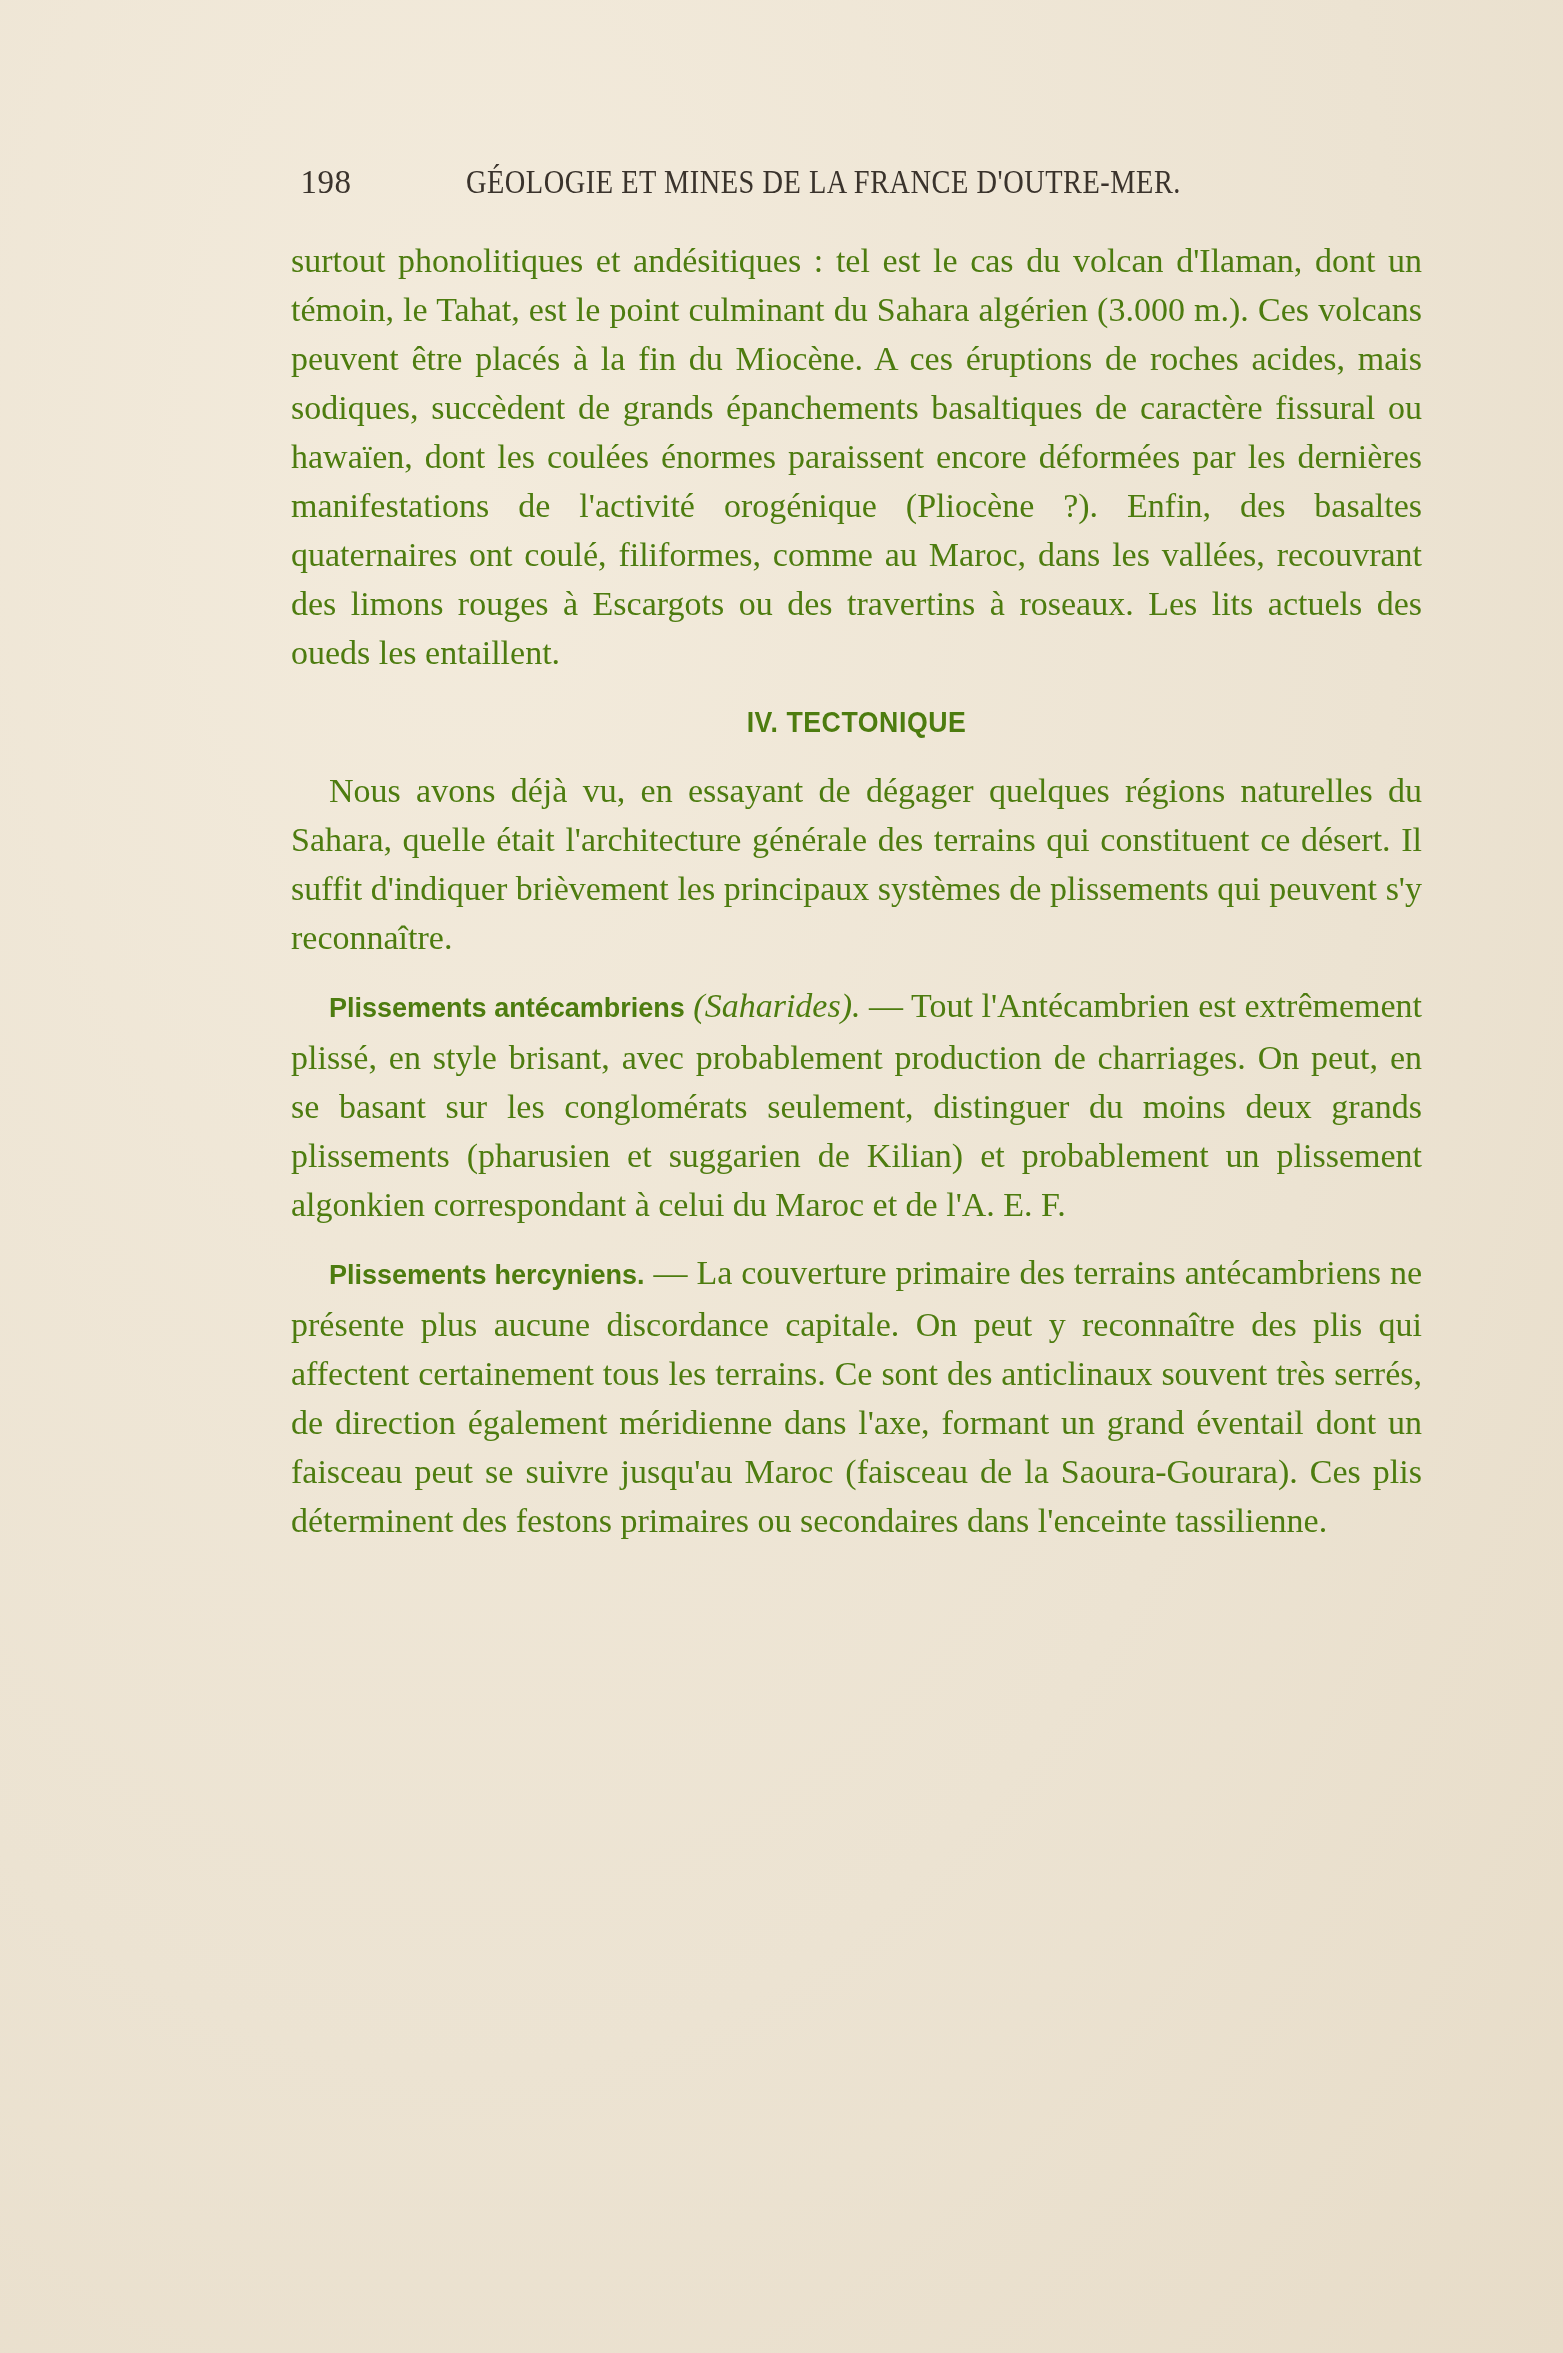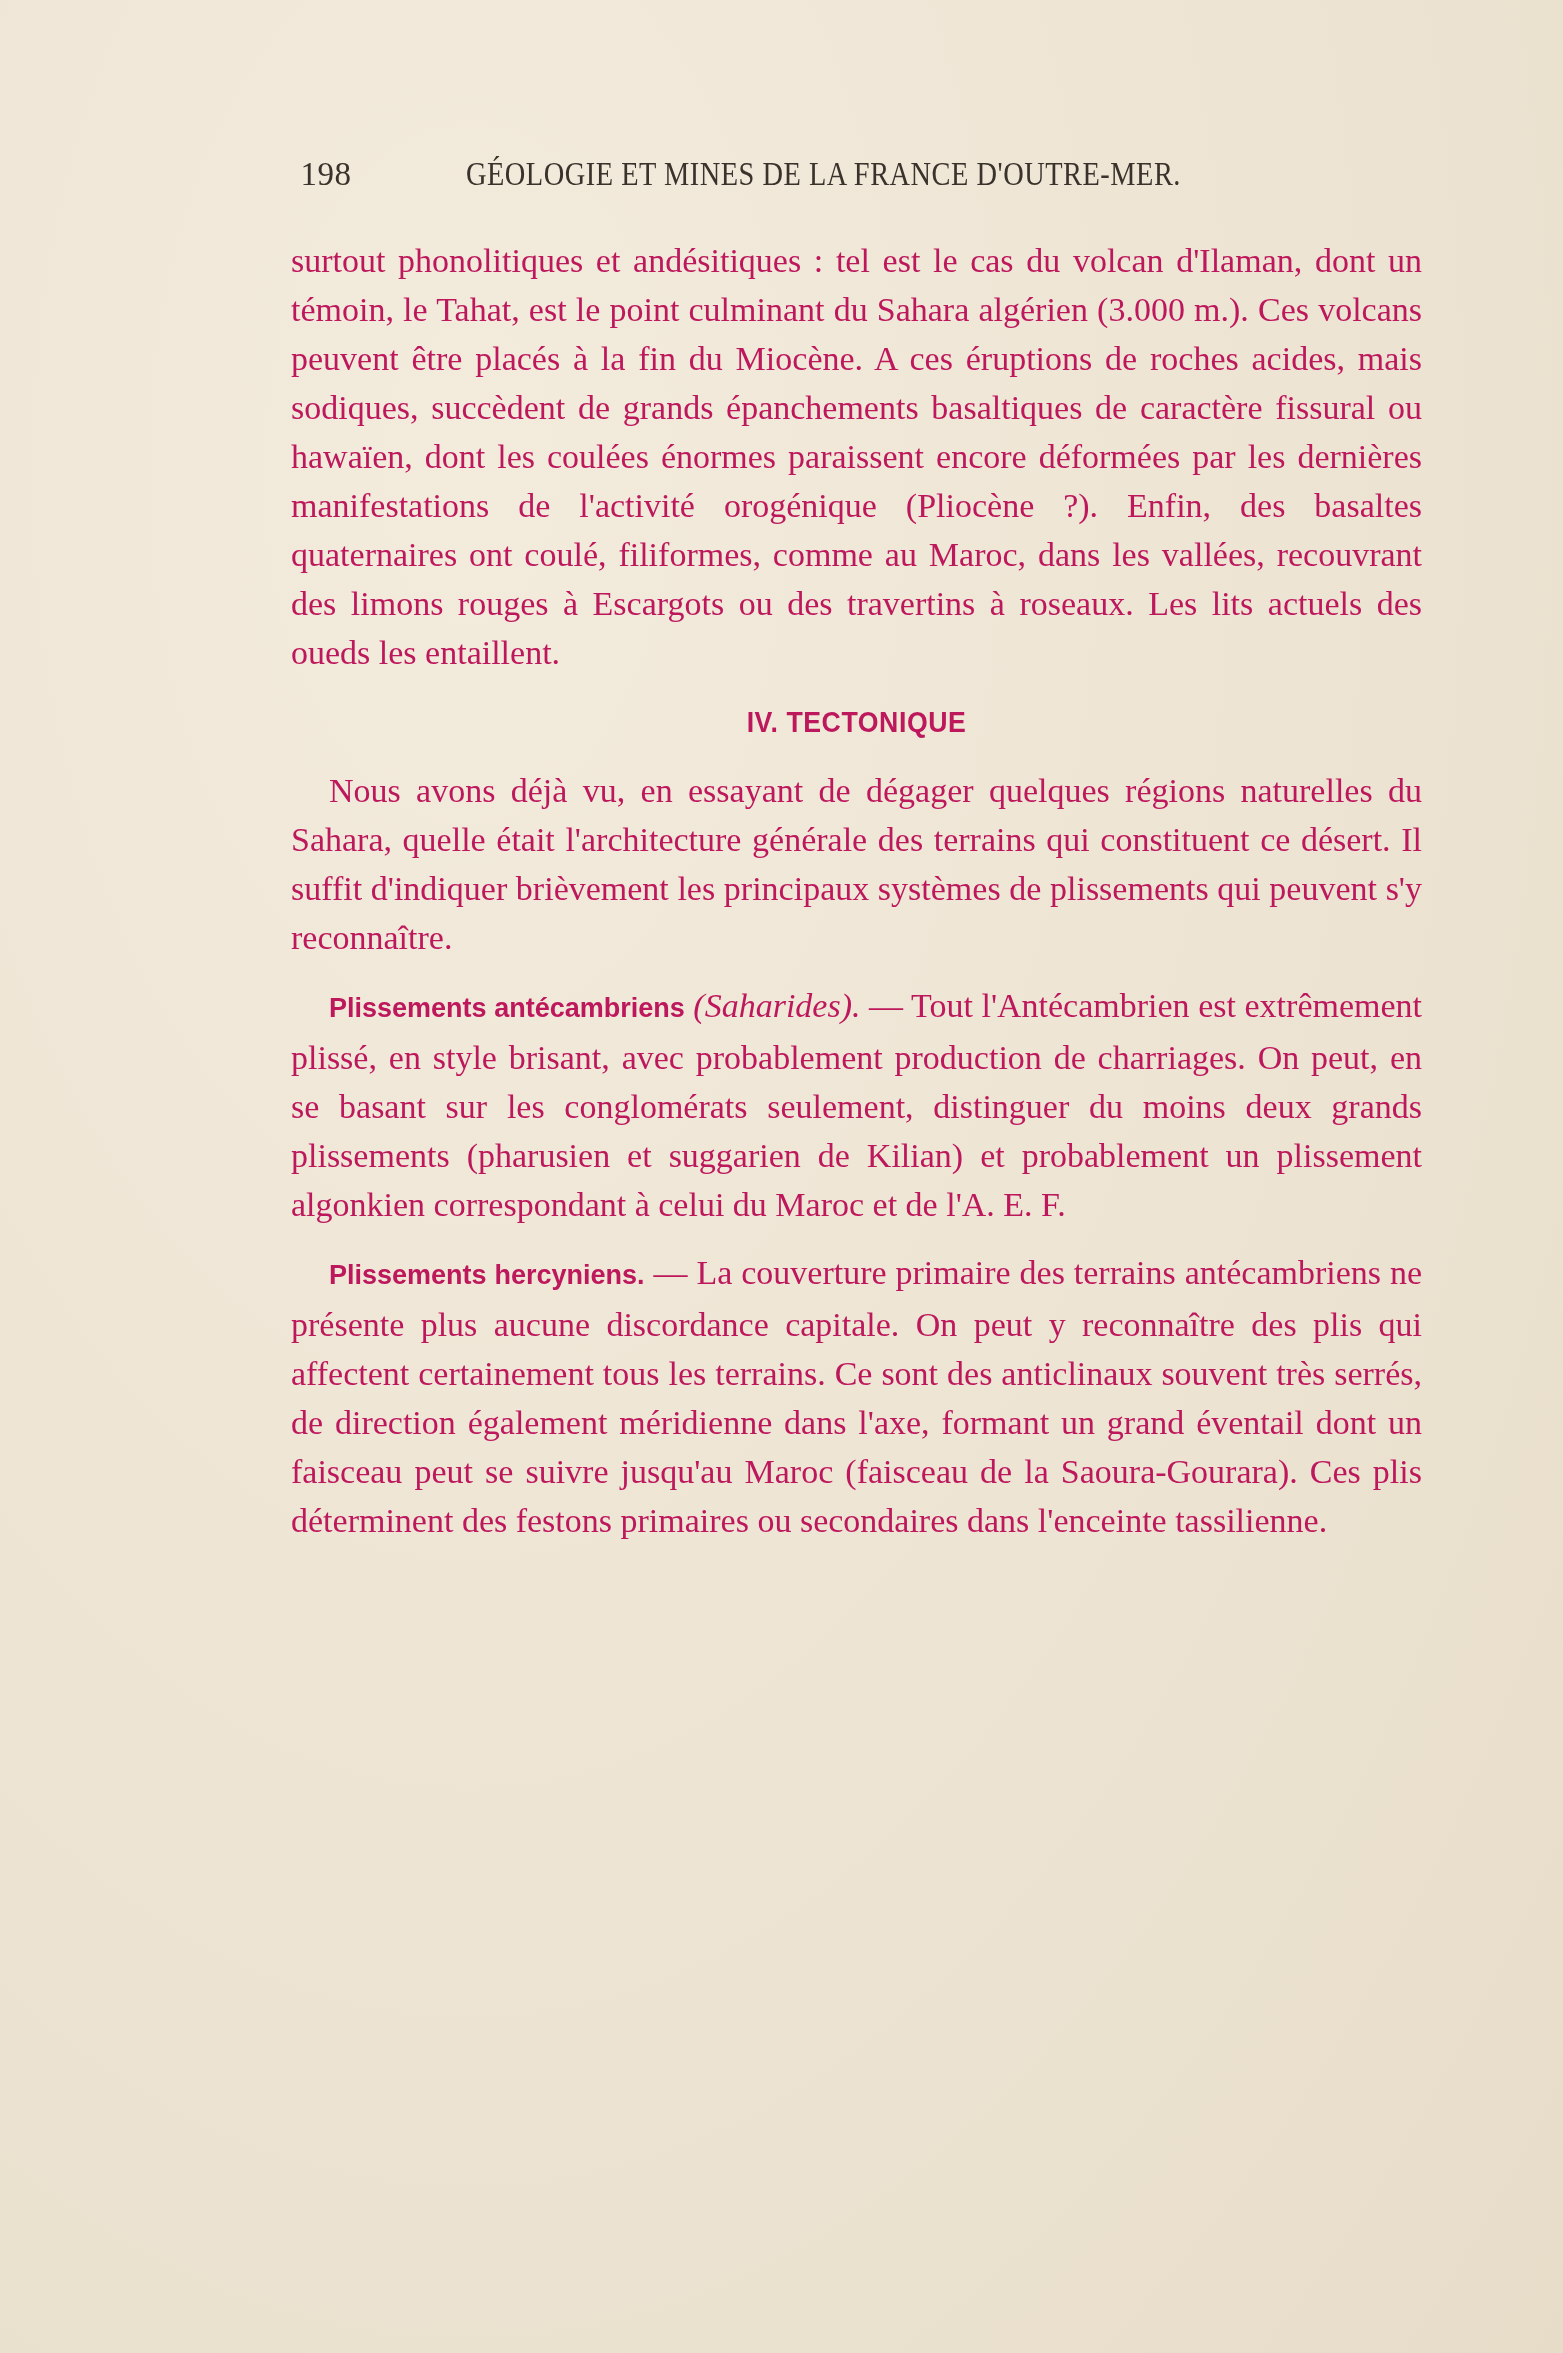--- a/index.html
+++ b/index.html
@@ -12,21 +12,21 @@
     background: #efe6d6;
     background-image: radial-gradient(ellipse at 30% 20%, #f3ebdc 0%, #ece3d2 60%, #e7dcc8 100%);
     overflow: hidden;
     position: relative;
     font-family: "DejaVu Serif", "Liberation Serif", serif;
     color: #2b2520;
   }
   .page {
     position: absolute;
     left: 291px;
-    top: 156px;
+    top: 164px;
     width: 1131px;
   }
   .running-head {
     position: relative;
     height: 44px;
     font-family: "Liberation Serif", serif;
     font-size: 33px;
     letter-spacing: 0.6px;
     color: #3a332c;
   }
@@ -37,26 +37,26 @@
   }
   .running-head .title {
     position: absolute;
     left: 175px;
     top: 0;
     transform: scaleX(0.86);
     transform-origin: left top;
     white-space: nowrap;
   }
   .body-text {
-    margin-top: 36px;
+    margin-top: 28px;
     font-family: "Liberation Serif", serif;
     font-size: 34px;
     line-height: 49px;
     text-align: justify;
-    color: #be185d;
+    color: #4d7c0f;
   }
   .para {
     margin: 0;
   }
   .indent {
     text-indent: 38px;
   }
   .heading {
     text-align: center;
     font-family: "Liberation Sans", sans-serif;

